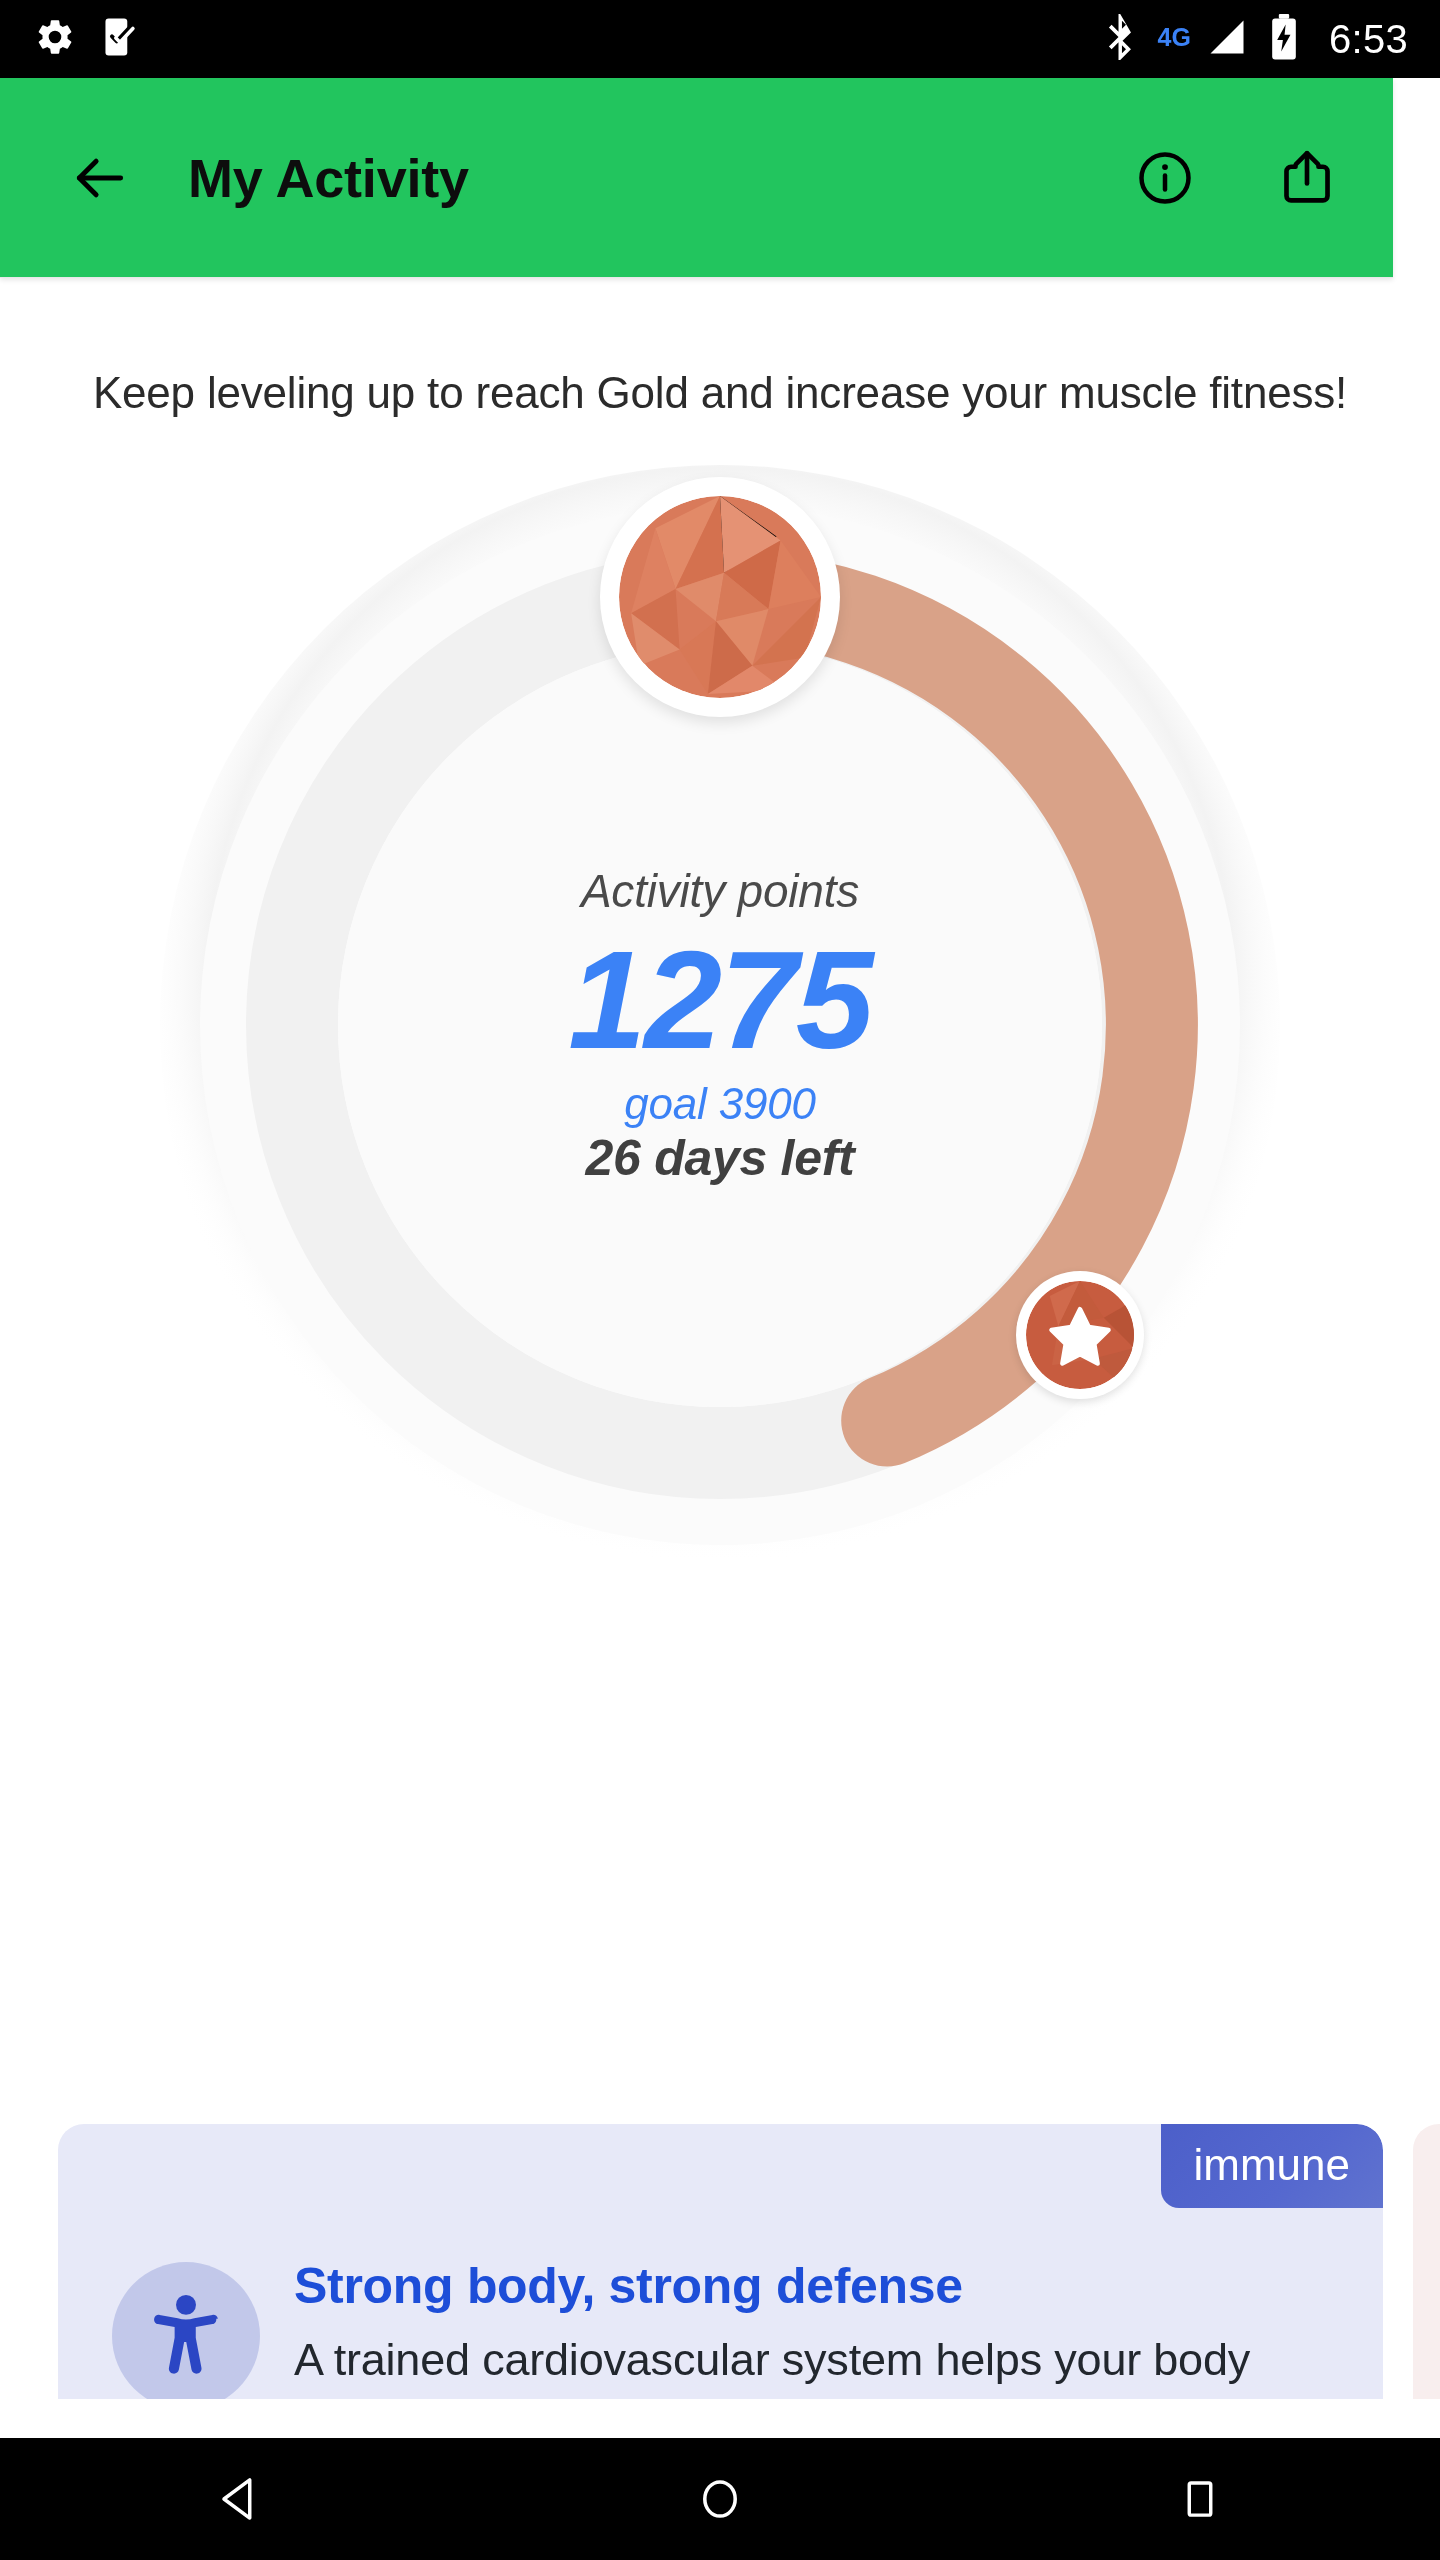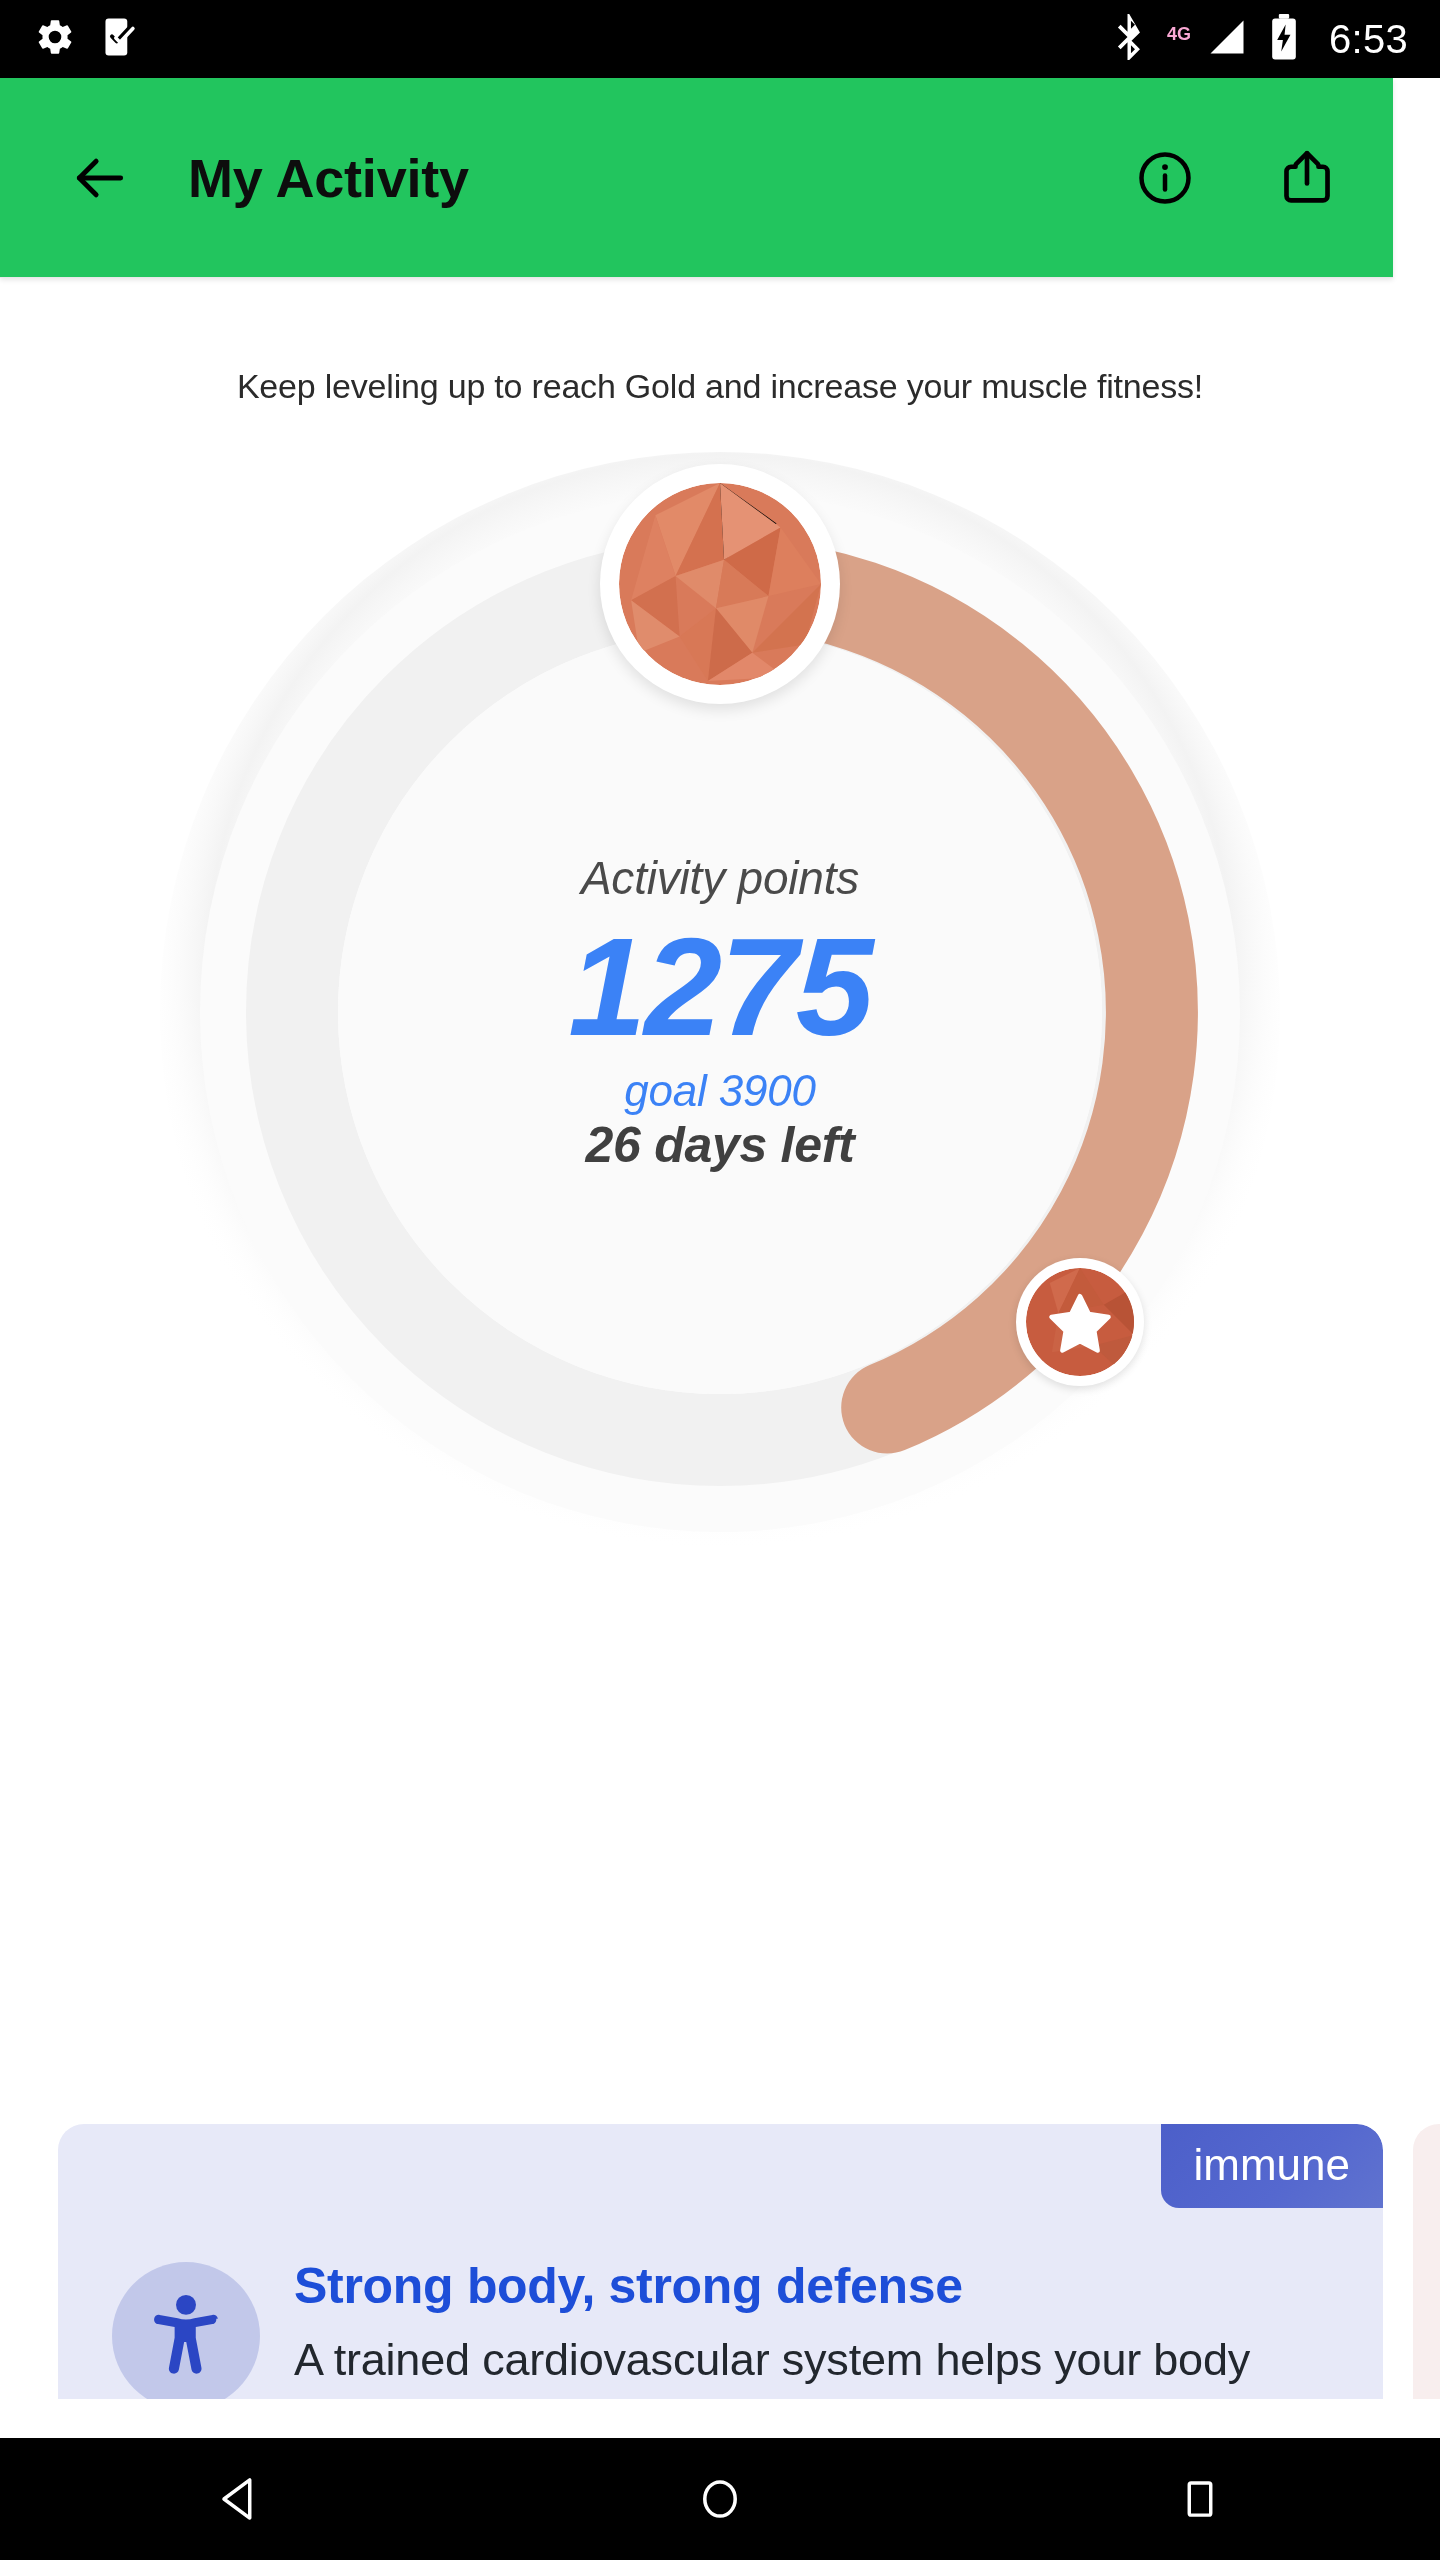--- a/index.html
+++ b/index.html
@@ -49,22 +49,22 @@
   .status-icon { display: block; }
   .status-time {
     color: #ffffff;
     font-size: 40px;
     font-weight: 400;
     letter-spacing: 0.3px;
     margin-left: 10px;
     line-height: 1;
   }
   .net-label {
-    color: #f9a8d4;
-    font-size: 18px;
+    color: #3b82f6;
+    font-size: 25px;
     font-weight: 700;
     line-height: 1;
     margin-right: -6px;
     align-self: flex-start;
     margin-top: 12px;
   }
 
   
   .app-bar {
     position: absolute;
@@ -113,21 +113,21 @@
     width: 1440px;
     height: 2120px;
     background: #ffffff;
     overflow: hidden;
   }
 
   .headline {
     margin: 85px auto 0;
     width: 1290px;
     text-align: center;
-    font-size: 34px;
+    font-size: 44px;
     line-height: 1.30;
     color: #2b2b2b;
     font-weight: 400;
     letter-spacing: -0.2px;
   }
 
   
   .ring-wrap {
     position: relative;
     width: 1160px;

